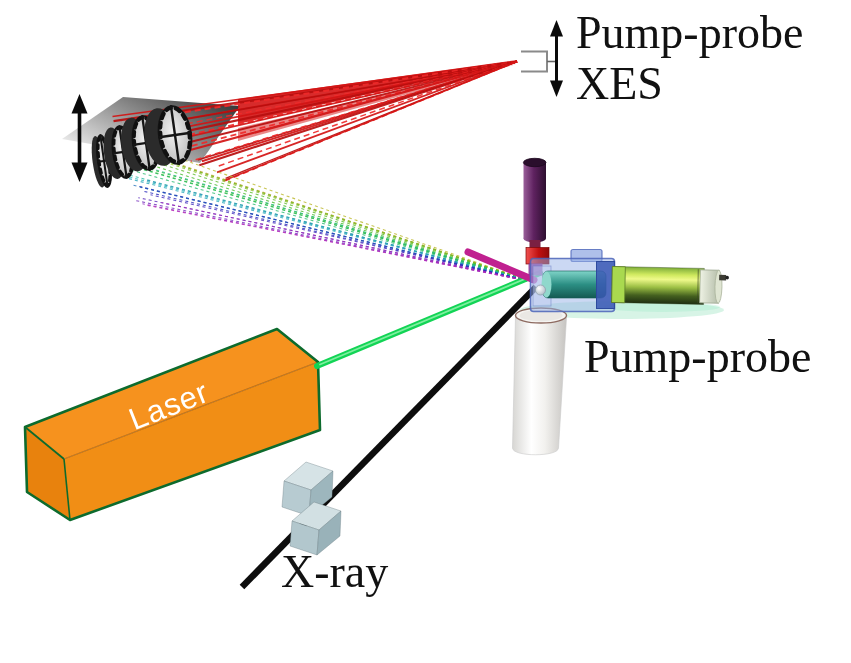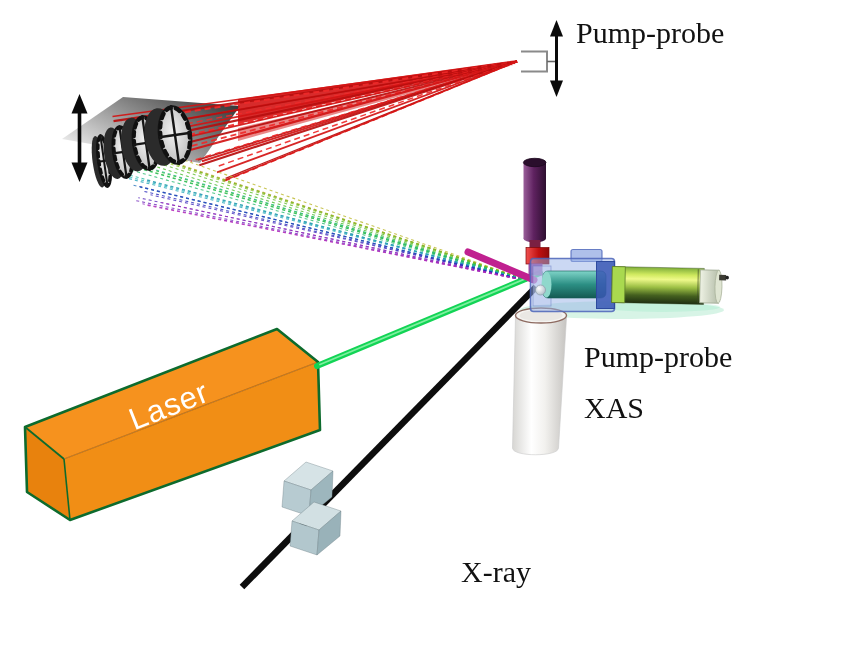--- a/index.html
+++ b/index.html
@@ -1,22 +1,22 @@
 <!DOCTYPE html>
 <html style="--text: #111111;"><head>
 <meta charset="utf-8">
 <style>
   html,body{margin:0;padding:0;background:#ffffff;}
   .stage{position:relative;width:851px;height:663px;background:#ffffff;overflow:hidden;
          font-family:"Liberation Serif",serif;}
   .stage svg{position:absolute;left:0;top:0;}
-  .big-label{position:absolute;font-family:"Liberation Serif",serif;font-size:30px;
+  .big-label{position:absolute;font-family:"Liberation Serif",serif;font-size:46px;
              line-height:51px;color:var(--text,#111);white-space:nowrap;}
   .big-label .ln{display:block;}
-  #label-beamline{text-align:right;width:250px;}
+  #label-beamline{text-align:left;width:250px;}
   #label-laser{position:absolute;left:104px;top:388px;width:130px;text-align:center;
                font-family:"Liberation Sans",sans-serif;font-size:31px;font-weight:500;
                color:#ffffff;transform:rotate(-21.5deg);letter-spacing:1px;}
 </style>
 </head>
 <body>
 
 <div class="stage">
 <svg width="851" height="663" viewBox="0 0 851 663">
   <defs>
@@ -242,22 +242,22 @@
       <rect x="700" y="268" width="19" height="33" fill="url(#gradCap)" stroke="#9aa68e" stroke-width="0.8"></rect>
       <ellipse cx="718.5" cy="284.5" rx="3.5" ry="16.5" fill="#dfe5d2" stroke="#aab39c" stroke-width="0.8"></ellipse>
       <rect x="719" y="272.5" width="7" height="5.5" fill="#3c3c34"></rect>
       <circle cx="727" cy="275.2" r="1.8" fill="#222222"></circle>
     </g>
   </g>
 </svg>
 
   <div class="big-label" id="label-xes" style="left:576px;top:7px;">
     <span class="ln">Pump-probe</span>
+    <span class="ln">XES</span>
   </div>
   <div class="big-label" id="label-xas" style="left:584px;top:331px;">
     <span class="ln">Pump-probe</span>
-    <span class="ln">XAS</span>
   </div>
   <div class="big-label" id="label-beamline" style="left:281px;top:546px;">
     <span class="ln">X-ray</span>
   </div>
   <div id="label-laser">Laser</div>
 </div>
 
 </body></html>

